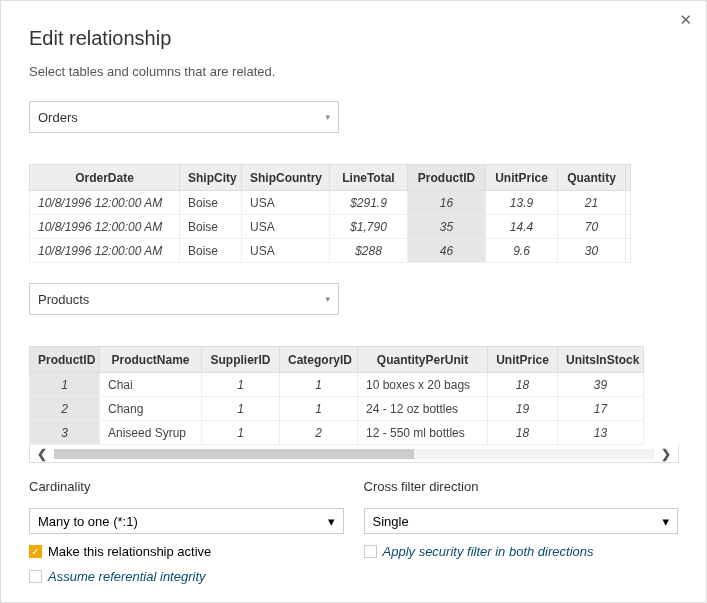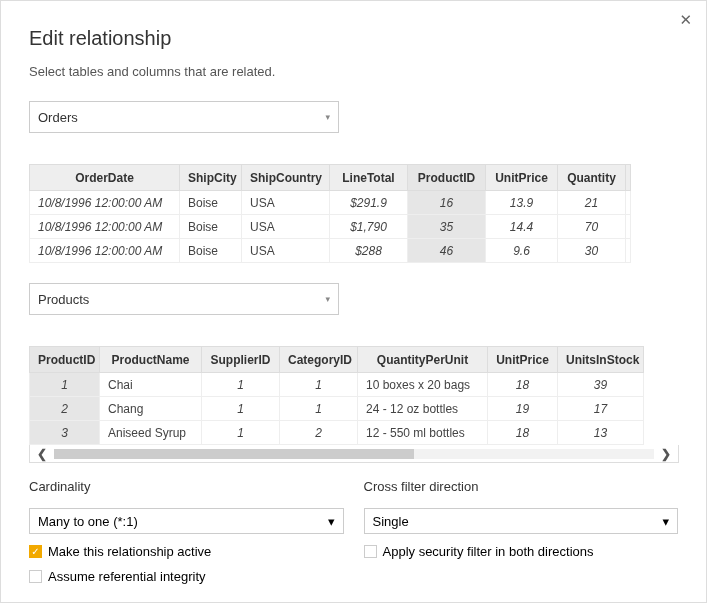--- a/index.html
+++ b/index.html
@@ -20,21 +20,21 @@
 .table th.hl, .table td.hl { background: #e6e6e6; }
 .scrollbar { display: flex; align-items: center; height: 18px; border: 1px solid #ddd; border-top: none; width: 650px; }
 .scrollbar .arr { width: 24px; text-align: center; font-size: 12px; color: #555; font-weight: bold; }
 .scrollbar .track { flex: 1; height: 10px; background: #f2f2f2; position: relative; }
 .scrollbar .thumb { position: absolute; left: 0; width: 60%; height: 100%; background: #ccc; }
 .opts-row { display: flex; gap: 20px; margin-top: 6px; }
 .opts-col { flex: 1; }
 .opts-label { font-size: 13px; color: #333; margin-bottom: 14px; }
 .opts-dd { border: 1px solid #ccc; height: 26px; display: flex; align-items: center; justify-content: space-between; padding: 0 8px; font-size: 13px; background: #fff; }
 .check-row { display: flex; align-items: center; gap: 6px; margin-top: 10px; font-size: 13px; }
-.check-row.disabled { color: #000000; }
+.check-row.disabled { color: #0c4a6e; font-style: italic; }
 .checkbox { width: 13px; height: 13px; border: 1px solid #888; display: inline-flex; align-items: center; justify-content: center; font-size: 10px; line-height: 1; }
 .checkbox.checked { background: #f2a900; border-color: #f2a900; color: #fff; }
 .checkbox.disabled { border-color: #ccc; }
 .footer { position: absolute; bottom: 20px; right: 28px; display: flex; gap: 8px; }
 .btn { height: 26px; min-width: 70px; border: none; font-size: 13px; cursor: pointer; }
 .btn-ok { background: #f2a900; color: #000; }
 .btn-cancel { background: #eee; color: #333; }
 </style>
 </head>
 <body>

